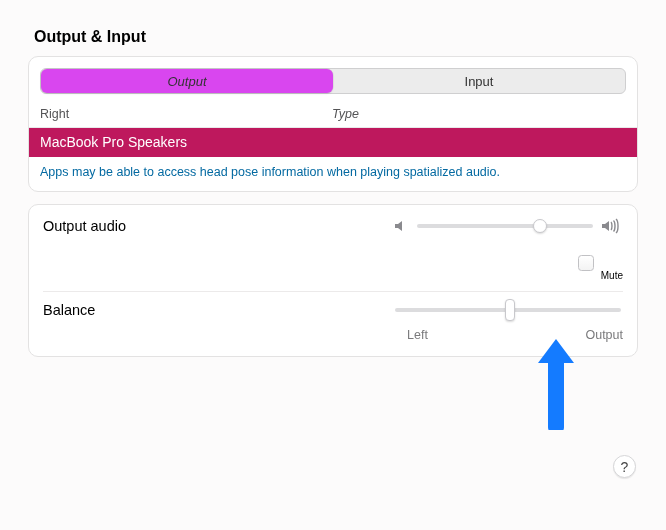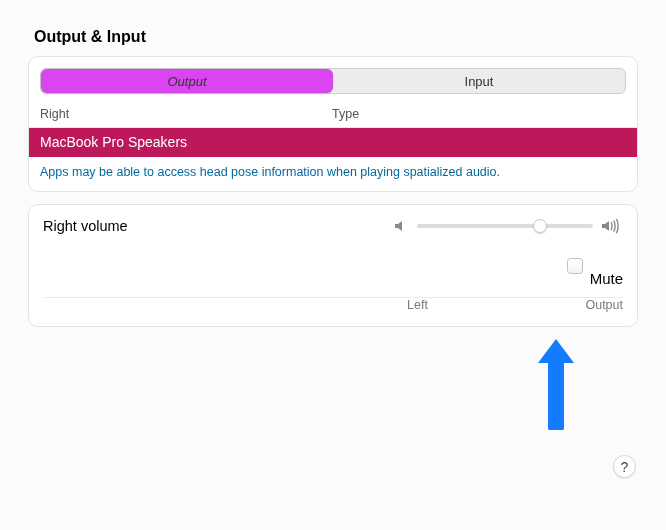--- a/index.html
+++ b/index.html
@@ -52,21 +52,21 @@
   }
 
   .headers {
     display: flex;
     padding: 2px 11px 6px 11px;
     border-bottom: 1px solid #e9e9ea;
     font-size: 12.5px;
     color: #545456;
   }
   .col-name { width: 292px; }
-  .col-type { flex: 1; }
+  .col-type { flex: 1; font-style: italic; }
 
   .device-row {
     background: #be185d;
     color: #fff;
     font-size: 14px;
     padding: 6px 11px 7px 11px;
   }
   .hint {
     font-size: 12.5px;
     color: #0369a1;
@@ -112,21 +112,21 @@
     box-shadow:0 1px 2px rgba(0,0,0,0.15);
   }
 
   .mute-row { display:flex; justify-content:flex-end; align-items:center; padding: 0 14px 10px 14px; gap:7px;}
   .checkbox {
     width:16px; height:16px;
     border:1px solid #c1c1c4;
     border-radius:3.5px;
     background:linear-gradient(#fff,#f3f3f3);
   }
-  .mute-label { font-size:15px;margin-top:26px; }
+  .mute-label { font-size:10px;margin-top:26px; }
 
   .balance-labels {
     display:flex; justify-content:space-between;
     font-size:12.5px; color:#7a7a7c;
     padding: 0 14px 10px 14px;
     margin-left:364px;
     gap:16px;
   }
 
   
@@ -169,21 +169,21 @@
     <div class="headers">
       <div class="col-name">Right</div>
       <div class="col-type">Type</div>
     </div>
     <div class="device-row">MacBook Pro Speakers</div>
     <div class="hint">Apps may be able to access head pose information when playing spatialized audio.</div>
   </div>
 
   <div class="panel panel2">
     <div class="row">
-      <div class="label">Right volume</div>
+      <div class="label">Output audio</div>
       <div class="slider-area">
         <span class="spk">
           <svg width="16" height="16" viewBox="0 0 16 16">
               <path fill="currentColor" d="M2 6h3l4-3v10L5 10H2z"></path>
             </svg>
         </span>
         <div class="slider">
           <div class="knob" style="left:70%"></div>
         </div>
         <span class="spk">
@@ -194,20 +194,28 @@
           <path fill="none" stroke="currentColor" stroke-width="1.4" d="M15 1c2.7 2 2.7 12 0 14"></path>
           </svg>
         </span>
       </div>
     </div>
     <div class="mute-row">
       <div class="checkbox"></div>
       <div class="mute-label">Mute</div>
     </div>
     <div class="divider"></div>
+    <div class="row">
+      <div class="label">Balance</div>
+      <div class="slider-area">
+        <div class="slider" style="margin-left:2px;margin-right:2px;">
+          <div class="knob" style="left:51%;width:10px;height:22px;border-radius:4px;"></div>
+        </div>
+      </div>
+    </div>
     <div class="balance-labels">
       <span>Left</span>
       <span>Output</span>
     </div>
   </div>
 
   <div class="help">?</div>
 
   <div class="arrow">
     <svg viewBox="0 0 48 95">

